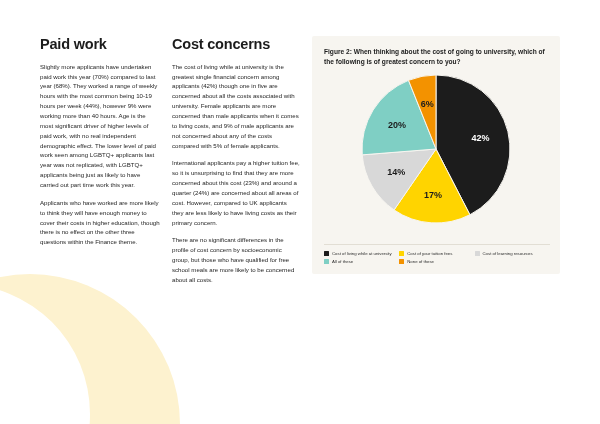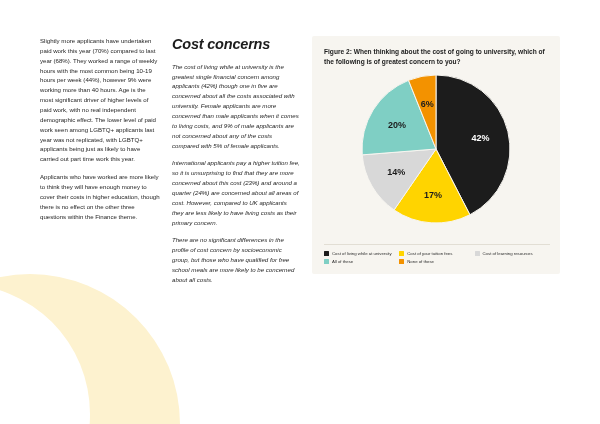--- a/index.html
+++ b/index.html
@@ -51,21 +51,20 @@
     position: absolute;
     left: 40px;
     top: 36px;
     width: 120px;
   }
   .col2 {
     position: absolute;
     left: 172px;
     top: 36px;
     width: 128px;
-    font-style: italic;
   }
   .col-title {
     font-size: 14.5px;
     font-weight: bold;
     color: #1c1c1c;
     letter-spacing: -0.2px;
     margin: 0 0 9px 0;
     line-height: 1.15;
   }
   .para {
@@ -145,20 +144,21 @@
 </head>
 <body>
 
 <div class="page">
   <div class="deco-arc"></div>
   <div class="deco-arc2"></div>
 
   <div class="content">
 
     <div class="col1">
+      <h2 class="col-title">Paid work</h2>
       <p class="para">Slightly more applicants have undertaken paid work this year (70%) compared to last year (68%). They worked a range of weekly hours with the most common being 10-19 hours per week (44%), however 9% were working more than 40 hours. Age is the most significant driver of higher levels of paid work, with no real independent demographic effect. The lower level of paid work seen among LGBTQ+ applicants last year was not replicated, with LGBTQ+ applicants being just as likely to have carried out part time work this year.</p>
       <p class="para">Applicants who have worked are more likely to think they will have enough money to cover their costs in higher education, though there is no effect on the other three questions within the Finance theme.</p>
     </div>
 
     <div class="col2">
       <h2 class="col-title">Cost concerns</h2>
       <p class="para">The cost of living while at university is the greatest single financial concern among applicants (42%) though one in five are concerned about all the costs associated with university. Female applicants are more concerned than male applicants when it comes to living costs, and 9% of male applicants are not concerned about any of the costs compared with 5% of female applicants.</p>
       <p class="para">International applicants pay a higher tuition fee, so it is unsurprising to find that they are more concerned about this cost (23%) and around a quarter (24%) are concerned about all areas of cost. However, compared to UK applicants they are less likely to have living costs as their primary concern.</p>
       <p class="para">There are no significant differences in the profile of cost concern by socioeconomic group, but those who have qualified for free school meals are more likely to be concerned about all costs.</p>
     </div>

